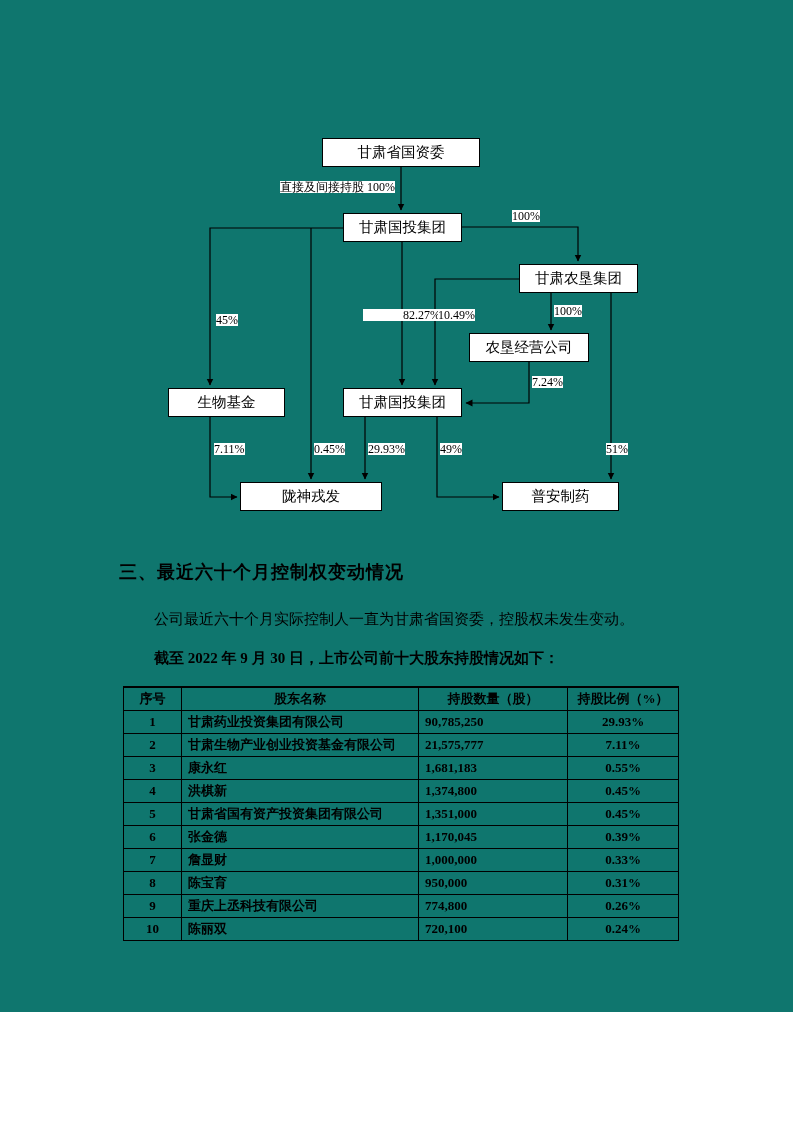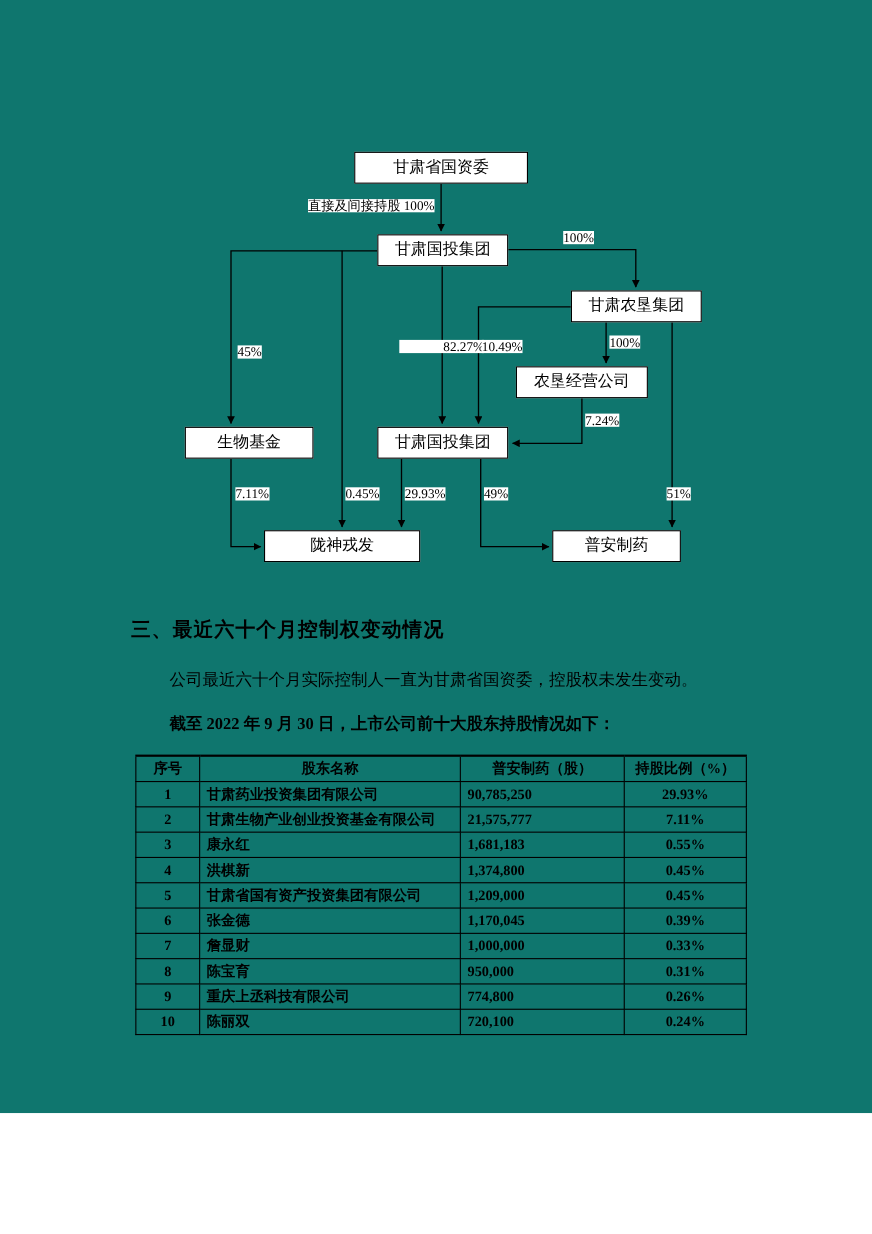--- a/index.html
+++ b/index.html
@@ -107,21 +107,21 @@
 
   <div class="sec-heading">三、最近六十个月控制权变动情况</div>
   <div class="sec-paragraph">公司最近六十个月实际控制人一直为甘肃省国资委，控股权未发生变动。</div>
   <div class="table-intro">截至 2022 年 9 月 30 日，上市公司前十大股东持股情况如下：</div>
 
   <table class="shareholders">
     <thead>
       <tr>
         <th class="c-seq">序号</th>
         <th class="c-name">股东名称</th>
-        <th class="c-shares">普安制药（股）</th>
+        <th class="c-shares">持股数量（股）</th>
         <th class="c-pct">持股比例（%）</th>
       </tr>
     </thead>
     <tbody>
       <tr>
         <td class="c-seq">1</td>
         <td class="c-name">甘肃药业投资集团有限公司</td>
         <td class="c-shares">90,785,250</td>
         <td class="c-pct">29.93%</td>
       </tr>
@@ -139,21 +139,21 @@
       </tr>
       <tr>
         <td class="c-seq">4</td>
         <td class="c-name">洪棋新</td>
         <td class="c-shares">1,374,800</td>
         <td class="c-pct">0.45%</td>
       </tr>
       <tr>
         <td class="c-seq">5</td>
         <td class="c-name">甘肃省国有资产投资集团有限公司</td>
-        <td class="c-shares">1,209,000</td>
+        <td class="c-shares">1,351,000</td>
         <td class="c-pct">0.45%</td>
       </tr>
       <tr>
         <td class="c-seq">6</td>
         <td class="c-name">张金德</td>
         <td class="c-shares">1,170,045</td>
         <td class="c-pct">0.39%</td>
       </tr>
       <tr>
         <td class="c-seq">7</td>

